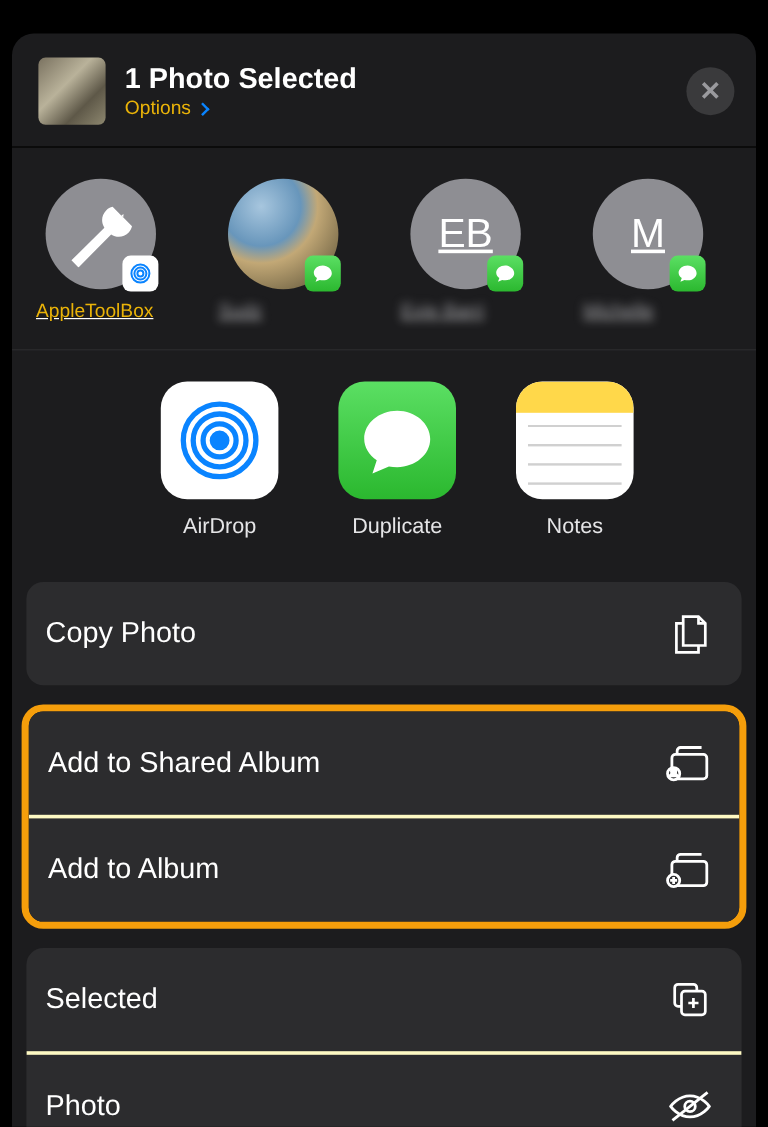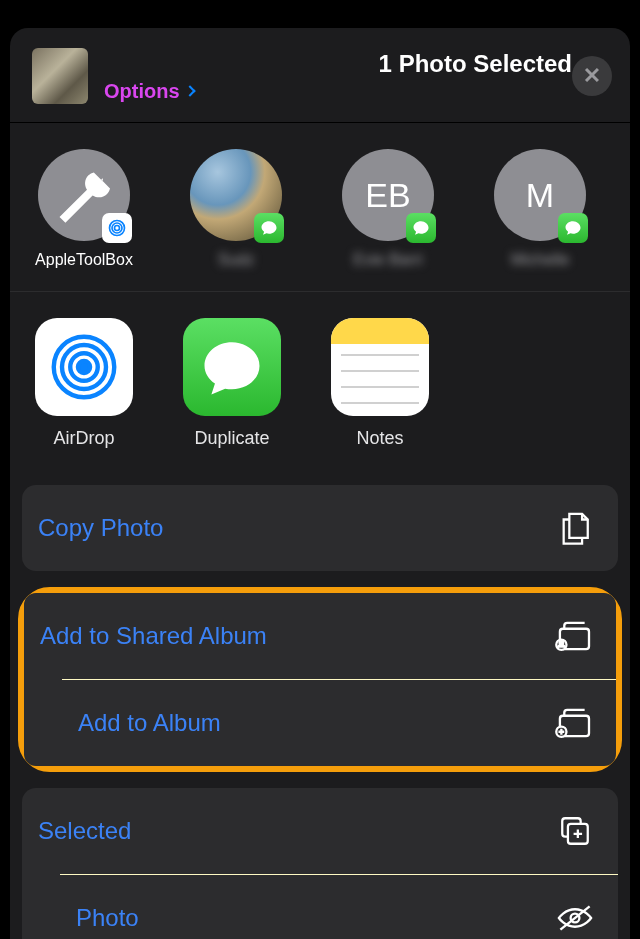--- a/index.html
+++ b/index.html
@@ -27,70 +27,71 @@
     align-items: center;
     padding: 20px 18px 18px 22px;
   }
   .thumb {
     width: 56px;
     height: 56px;
     border-radius: 6px;
     background: linear-gradient(135deg,#7a7260 0%, #b9b29a 40%, #5e5848 70%, #8d876f 100%);
     flex-shrink: 0;
   }
-  .header-text { margin-left: 16px; flex: 1; text-align: right; }
+  .header-text { margin-left: 16px; flex: 1; }
   .title { font-size: 24px; font-weight: 600; color:#fff; }
-  .options-link { font-size: 20px; color:#d946ef; display:flex; align-items:center; gap:4px; margin-top:2px;font-weight:bold;}
+  .options-link { font-size: 16px; color:#eab308; display:flex; align-items:center; gap:4px; margin-top:2px;}
   .chevron-small {
     width: 8px; height:8px; border-top:2px solid #0a84ff; border-right:2px solid #0a84ff;
     transform: rotate(45deg); display:inline-block; margin-left:2px;
   }
   .close-btn {
     width: 40px; height:40px; border-radius:50%;
     background:#3a3a3c; display:flex; align-items:center; justify-content:center;
     flex-shrink:0;
   }
   .close-x { color:#9a9a9e; font-size:22px; font-weight:600; }
   .divider { height:1px; background:#000; }
 
   
   .contacts {
     display:flex; gap:44px; padding:26px 0 22px 20px;
     overflow:hidden;
   }
-  .contact { width:108px; text-align:center; flex-shrink:0; position:relative; }
+  .contact { width:108px; flex-shrink:0; position:relative;text-decoration:underline; }
   .avatar {
     width:92px; height:92px; border-radius:50%;
     background:#8e8e93; display:flex; align-items:center; justify-content:center;
     font-size:34px; color:#fff; position:relative; margin:0 auto;
   }
   .avatar.photo {
     background: radial-gradient(circle at 30% 25%, #a7c6de 0%, #6896bb 35%, #c2a876 50%, #7d6e4c 80%);
   }
   .avatar.tool {
     background:#8e8e93;
   }
   .wrench {
     width:56px; height:56px;
   }
   .badge {
     position:absolute; right:-2px; bottom:-2px;
     width:30px; height:30px; border-radius:7px; background:#fff;
     display:flex; align-items:center; justify-content:center;
   }
   .badge.msg { background: linear-gradient(#5bdf63,#2bb82f); }
-  .contact-label { margin-top:10px; font-size:16px; color:#ffffff; }
+  .contact-label { margin-top:10px; font-size:16px; color:#eab308; }
   .contact-label.blur {
     filter: blur(4px); color:#9a9a9e;
   }
 
   
   .apps {
     display:flex; gap:44px; padding:26px 0 30px 22px; overflow:hidden;
     border-top:1px solid #2c2c2e;
+    justify-content:center;
   }
   .app { width:104px; text-align:center; flex-shrink:0; }
   .app-icon {
     width:98px; height:98px; border-radius:22px;
     display:flex; align-items:center; justify-content:center;
     margin:0 auto;
   }
   .app-label { margin-top:12px; font-size:18px; color:#e5e5e7; }
   .airdrop-bg { background:#fff; }
   .messages-bg { background: linear-gradient(#5bdf63,#2bb82f); }
@@ -108,25 +109,25 @@
   }
 
   
   .actions { padding: 6px 12px 0 12px; }
   .action-group {
     background:#2c2c2e; border-radius:14px; overflow:hidden; margin-bottom:16px;
   }
   .action-item {
     display:flex; align-items:center; justify-content:space-between;
     padding: 24px 24px 24px 16px;
-    font-size:24px; color:#3b82f6;
-  }
-  .action-item + .action-item { border-top:1px solid #fef9c3;margin-left:38px; }
+    font-size:24px; color:#ffffff;
+  }
+  .action-item + .action-item { border-top:3px solid #fef9c3; }
   .highlight-wrap {
-    border:6px solid #f59e0b; border-radius:32px; margin:0 -4px 16px -4px;text-align:right;
+    border:6px solid #f59e0b; border-radius:18px; margin:0 -4px 16px -4px;text-align:right;
   }
   .highlight-wrap .action-group { margin-bottom:0; border-radius:12px; }
   .icon-slot { width:38px; height:38px; display:flex; align-items:center; justify-content:center; }
 
   svg { display:block; }
 </style>
 </head>
 <body>
 
 <div class="sheet">

